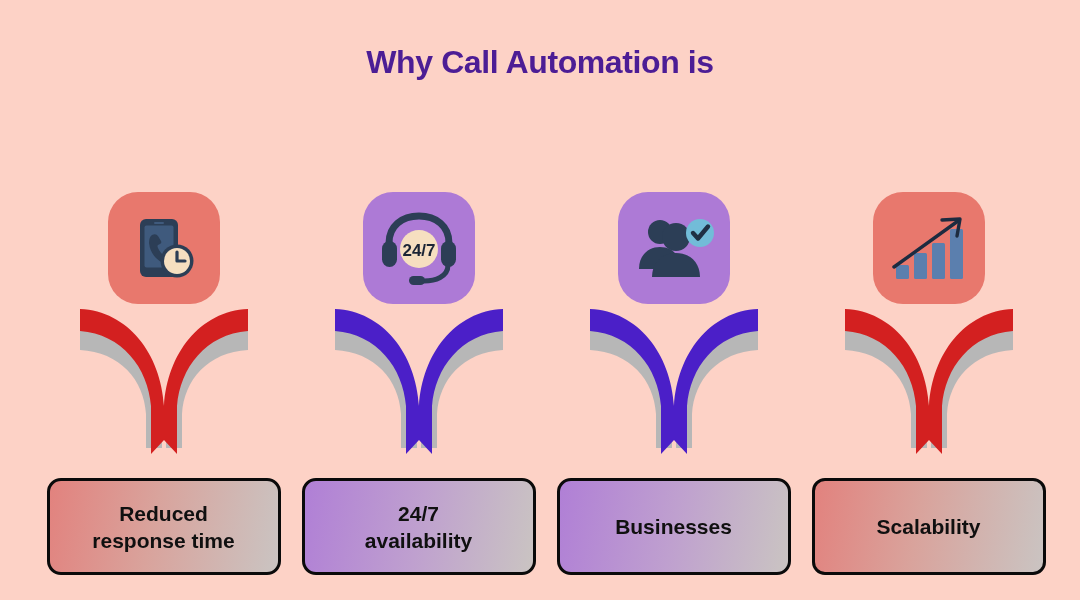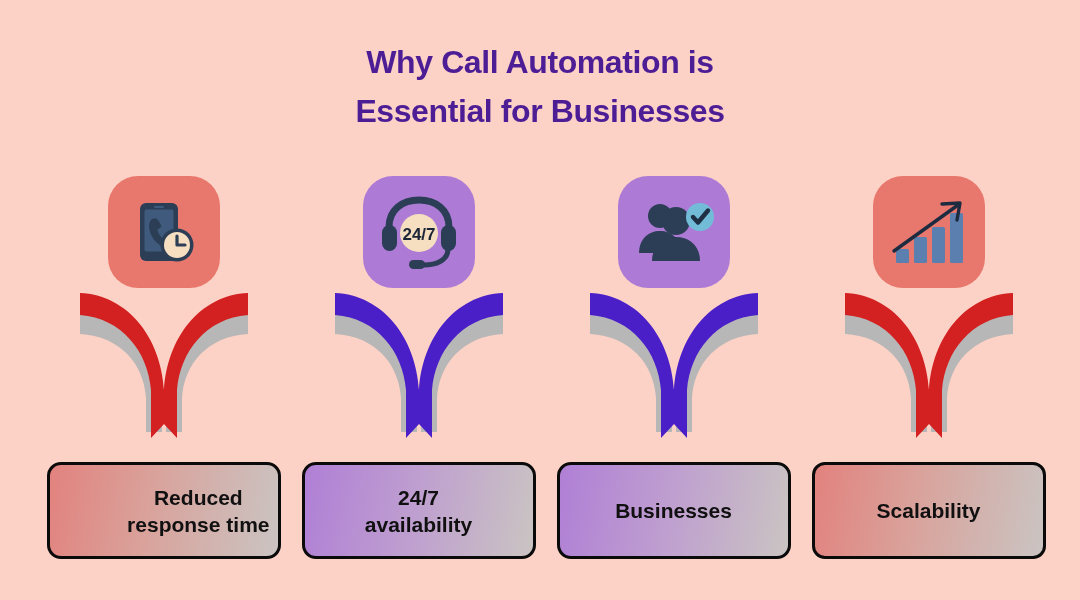--- a/index.html
+++ b/index.html
@@ -40,21 +40,21 @@
   
   .columns {
     position: absolute;
     top: 0;
     left: 0;
     width: 1080px;
     height: 600px;
   }
   .column {
     position: absolute;
-    top: 0;
+    top: 16px;
     width: 255px;
     height: 422px;
   }
   .col-0 { left: 36px; }
   .col-1 { left: 291px; }
   .col-2 { left: 546px; }
   .col-3 { left: 801px; }
 
   
   .icon-tile {
@@ -107,21 +107,20 @@
     white-space: pre-line;
   }
 </style>
 </head>
 <body>
 
 <div id="infographic">
 
   <div class="title-block">
     <span class="title-line">Why Call Automation is</span>
-    <span class="title-line">Essential for Businesses</span>
   </div>
 
   <div class="columns">
 
     <div class="column col-0">
 
       <div class="icon-tile" style="background:#e8786d;">
         <span>
           <svg width="74" height="74" viewBox="0 0 74 74">
 
@@ -147,21 +146,21 @@
             <path d="M172 22 L172 44 C132 46 108 74 106 108 L106 142 L90 142 L90 108 C92 62 126 24 172 22 Z"></path>
           </g>
 
           <g fill="#d32020">
             <path d="M4 3 L4 25 C46 28 72 62 75 100 L75 148 L88 134 L88 100 C85 48 52 5 4 3 Z"></path>
             <path d="M172 3 L172 25 C130 28 104 62 101 100 L101 148 L88 134 L88 100 C91 48 124 5 172 3 Z"></path>
           </g>
         </svg>
       </div>
 
-      <div class="label-box" style="background:linear-gradient(100deg,#e2827e 0%,#d9a39c 45%,#cac4c2 100%);justify-content:flex-end;">
+      <div class="label-box" style="background:linear-gradient(100deg,#e2827e 0%,#d9a39c 45%,#cac4c2 100%);">
         <span class="label-text">Reduced
 response time</span>
       </div>
     </div>
 
     <div class="column col-1">
 
       <div class="icon-tile" style="background:#ad7ad6;">
         <span>
           <svg width="80" height="74" viewBox="0 0 80 74">

